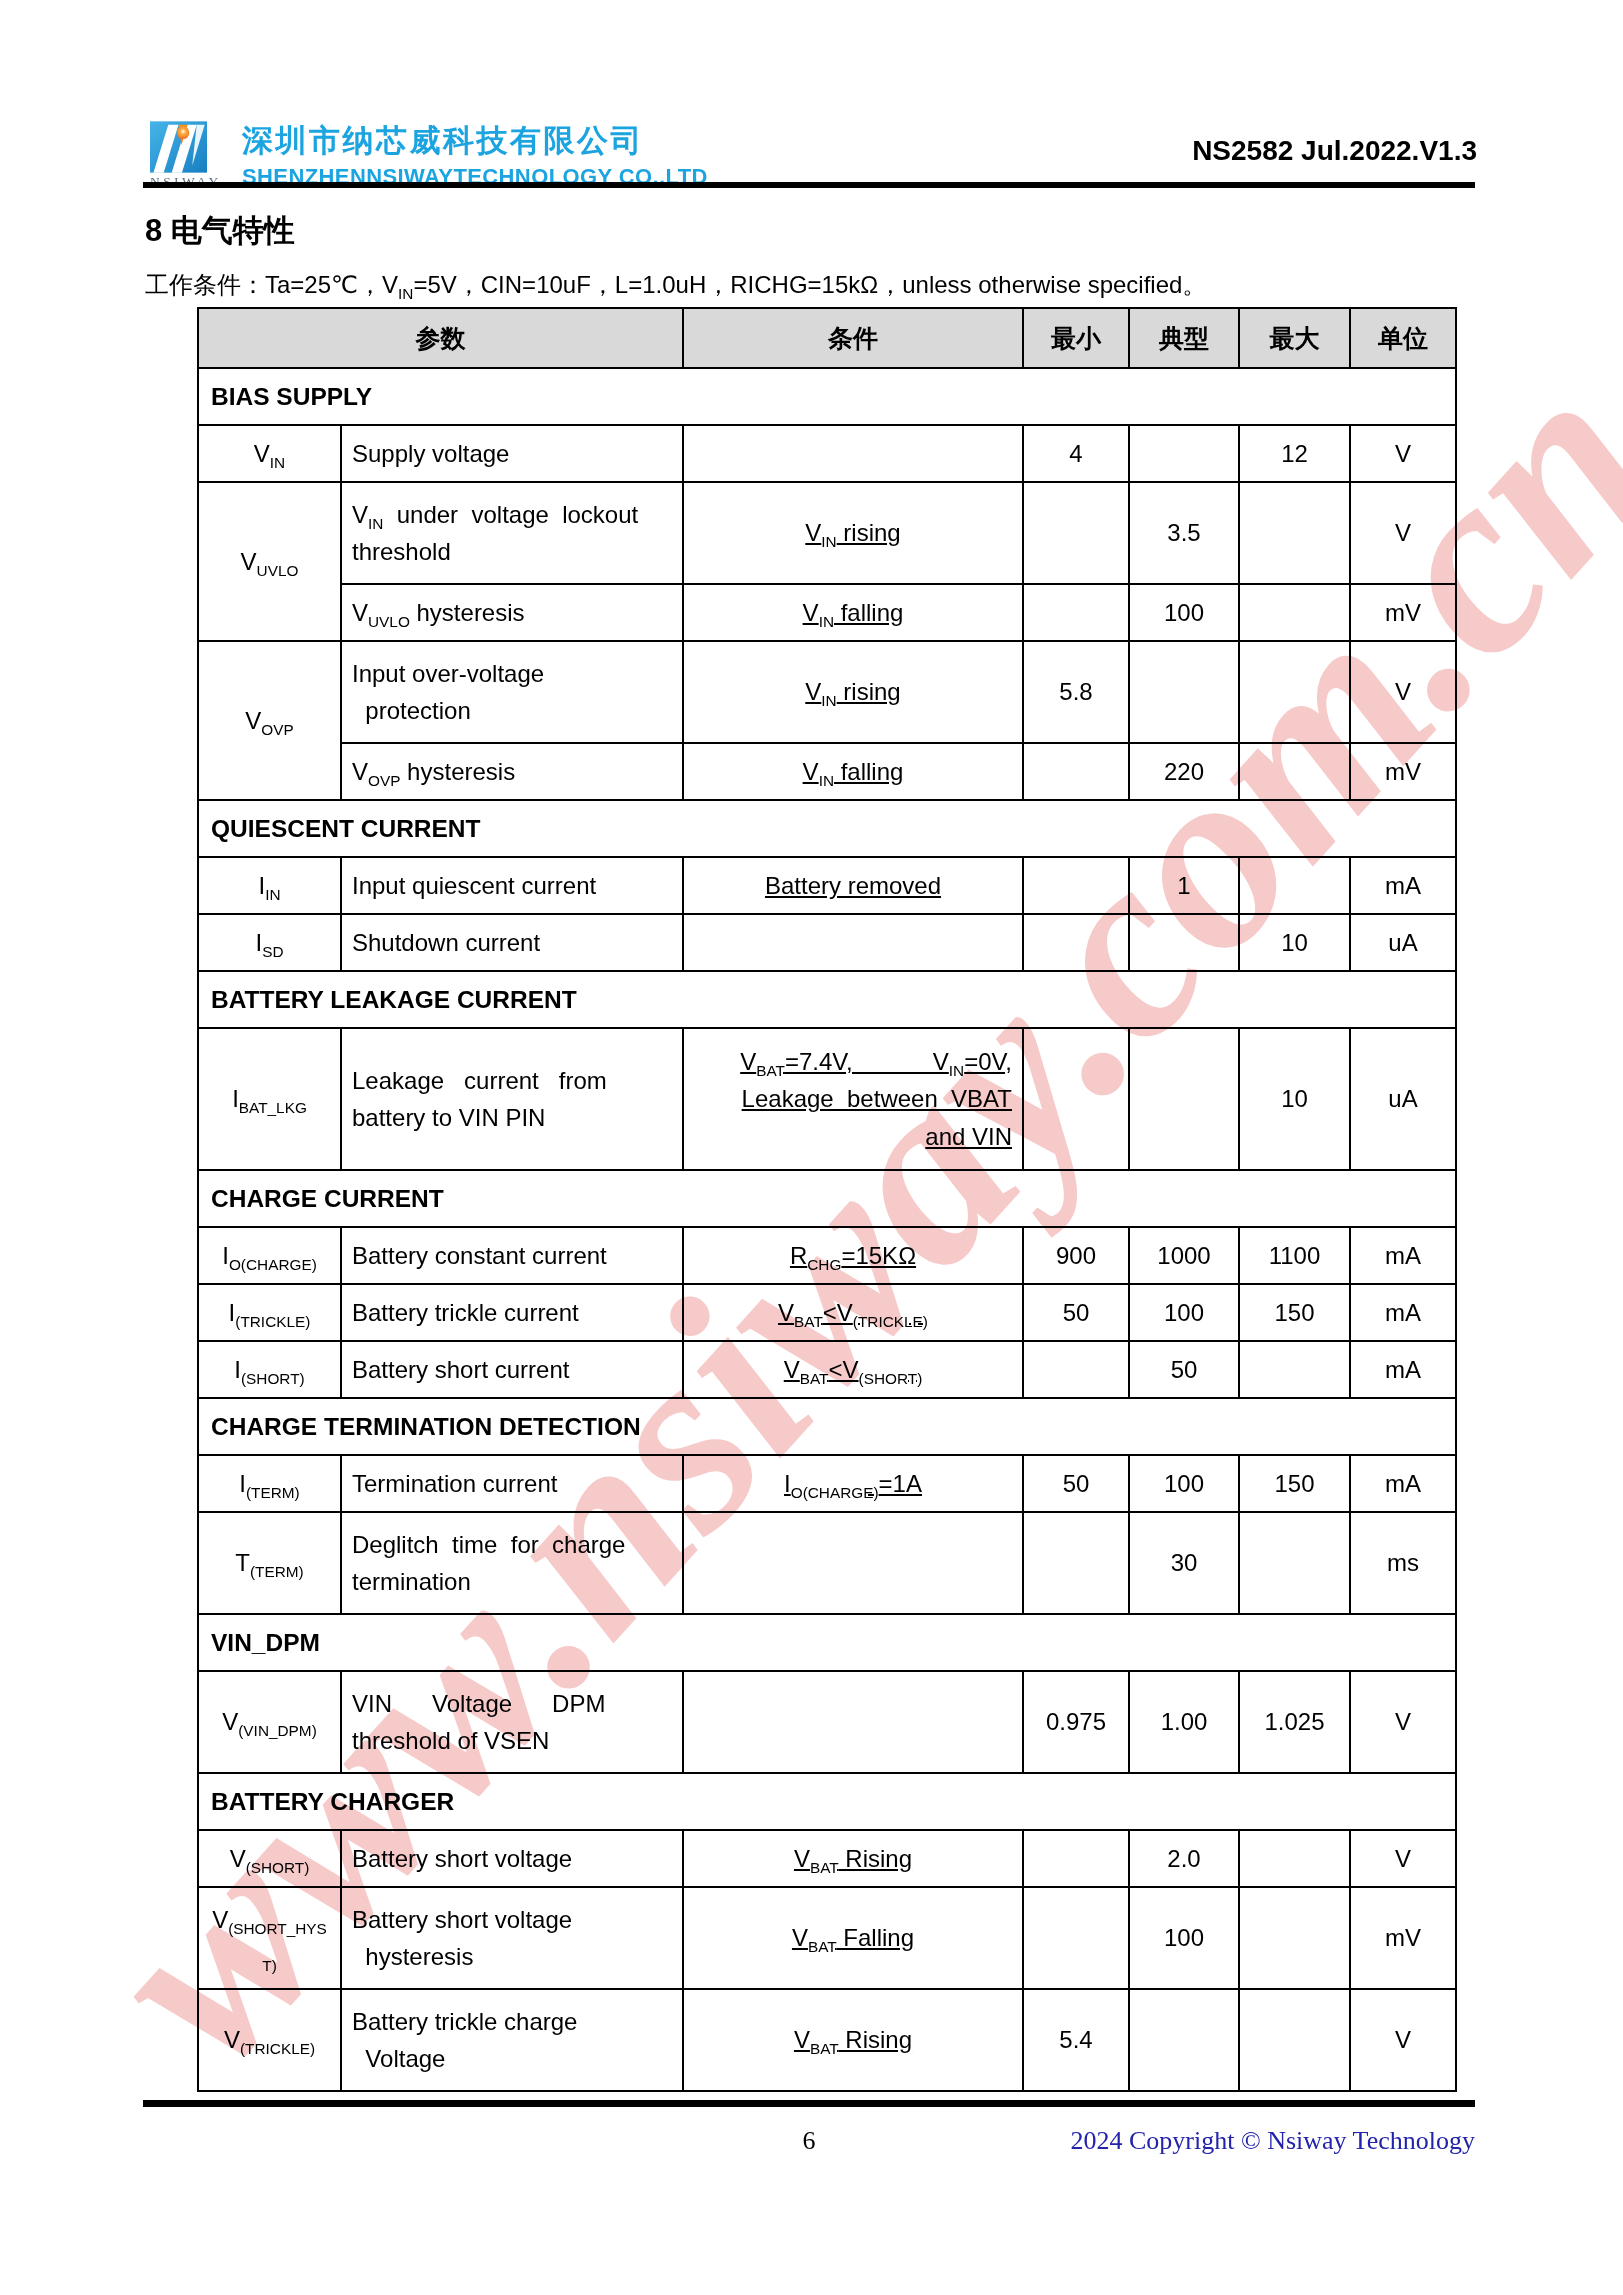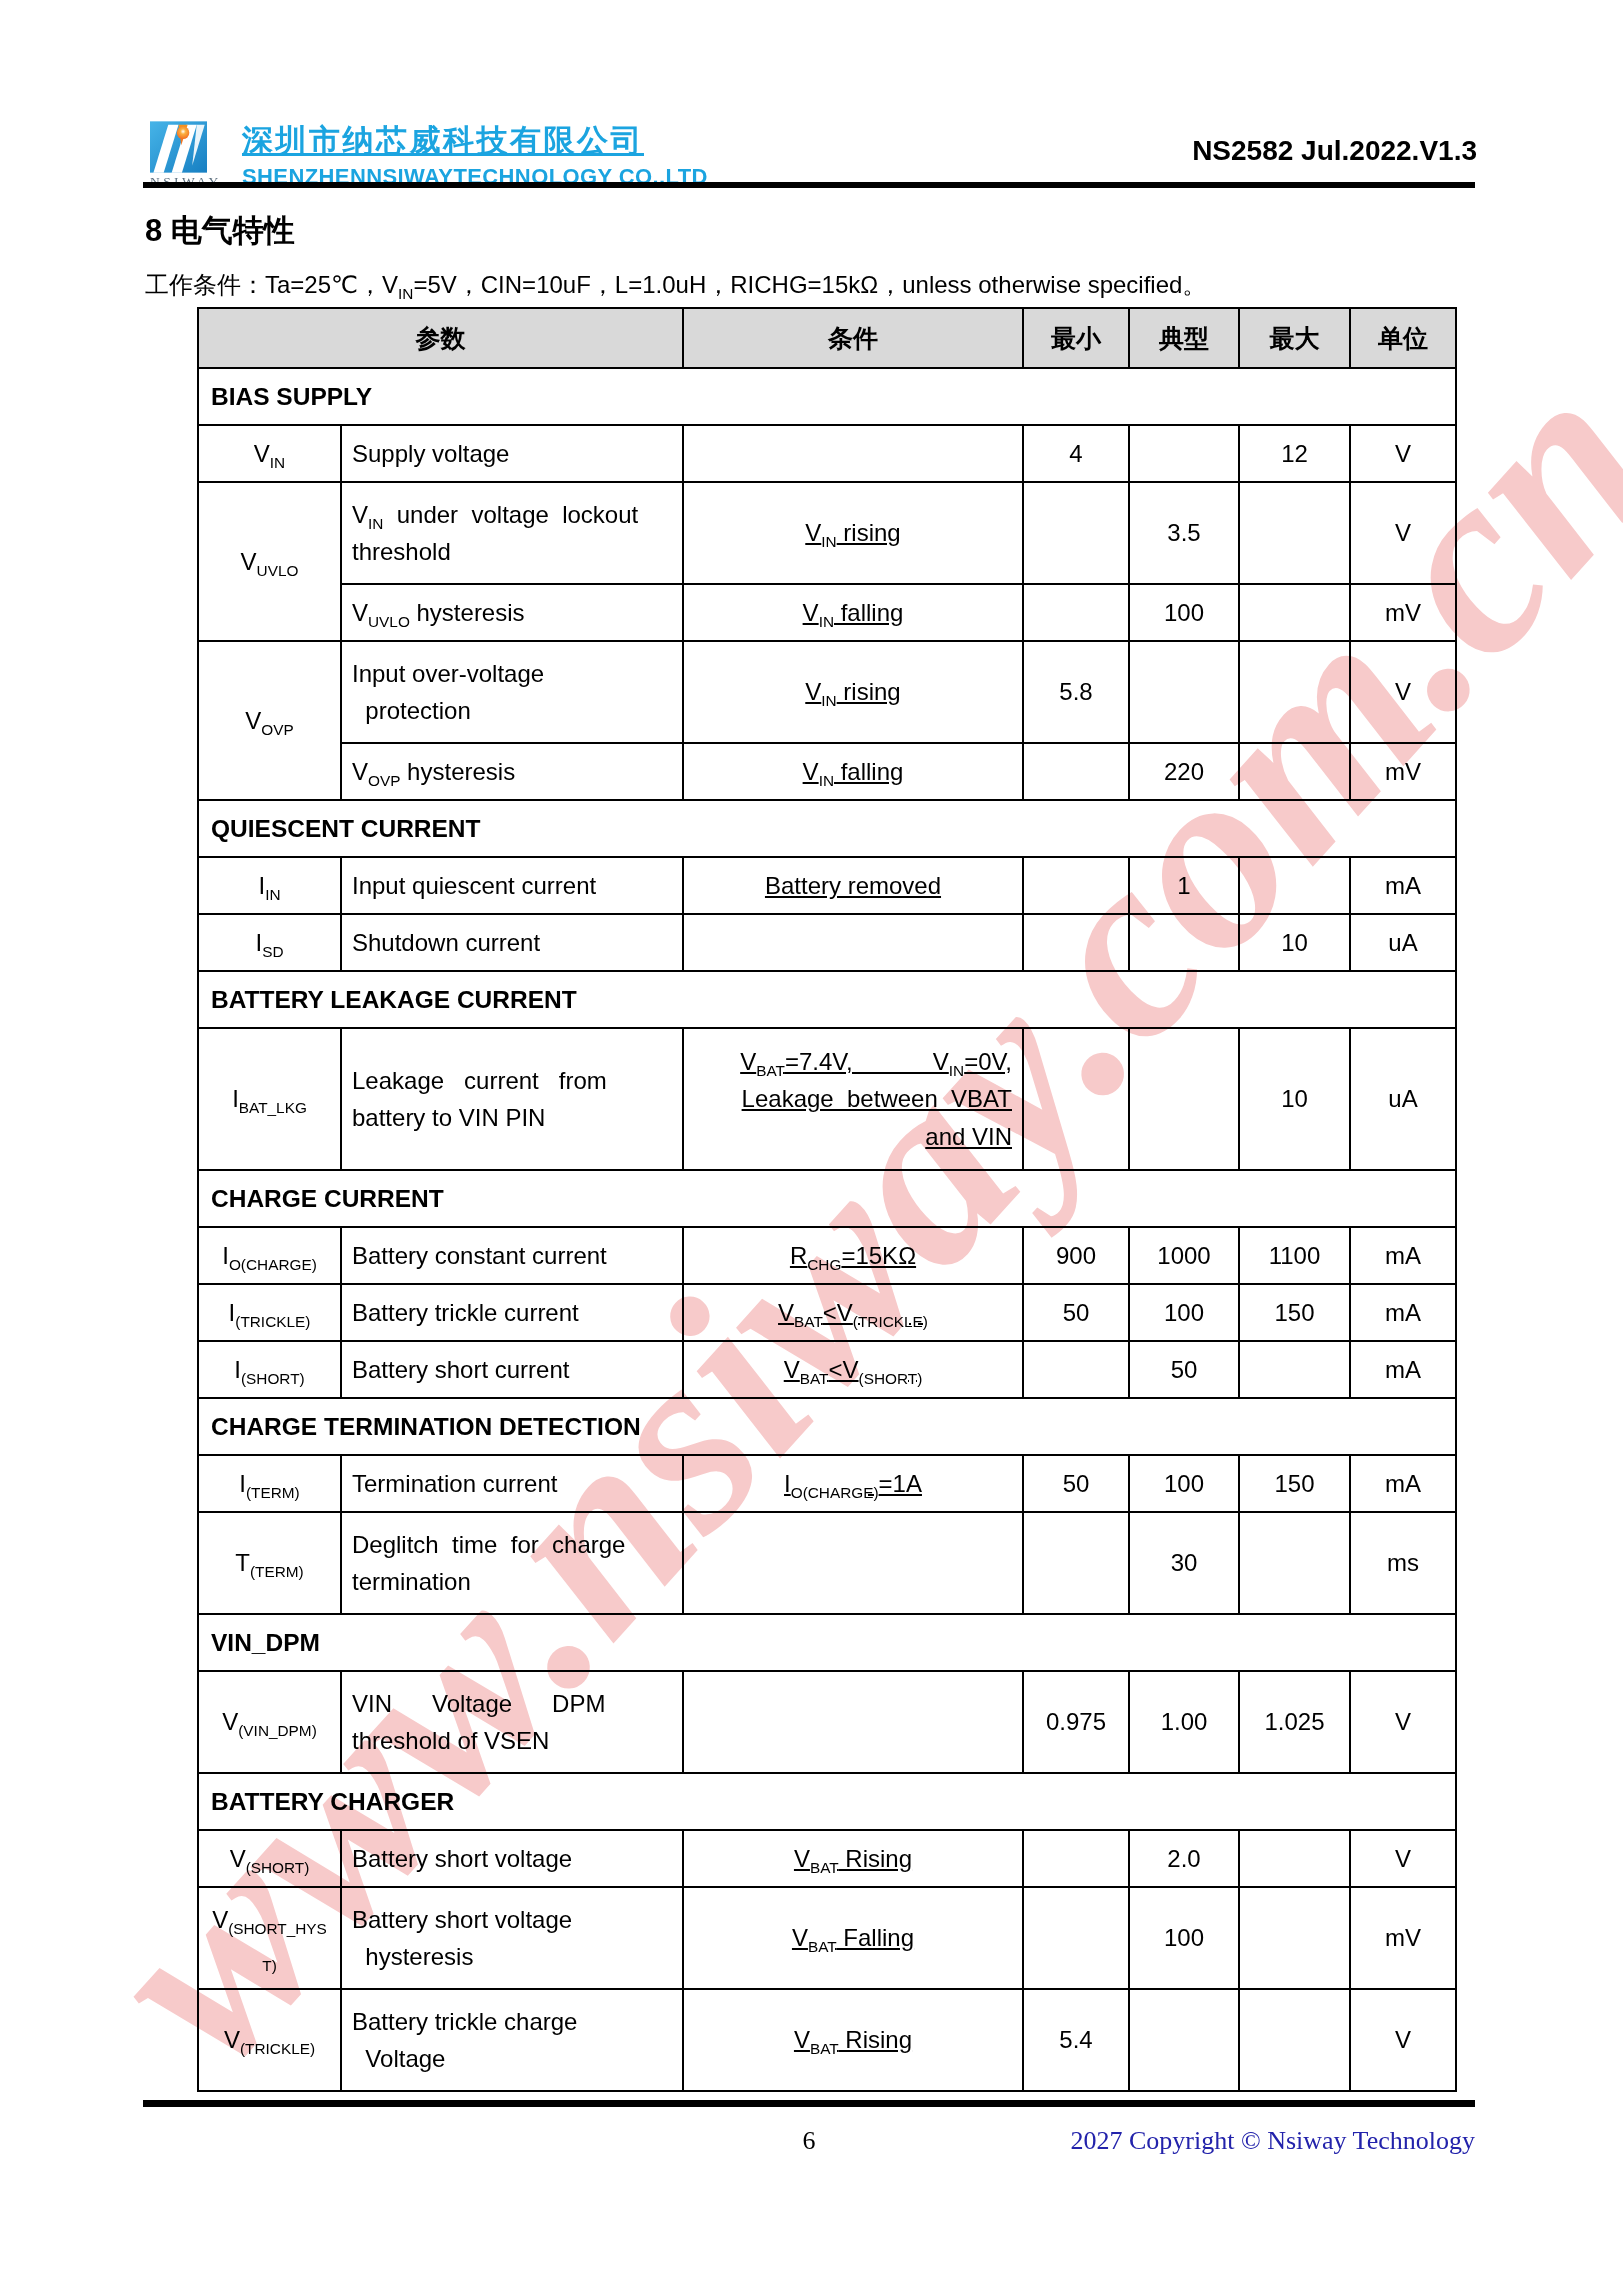--- a/index.html
+++ b/index.html
@@ -25,21 +25,21 @@
   .content{position:relative;z-index:2;}
   
   .logo{position:absolute;left:150px;top:121px;width:76px;}
   .logo svg{display:block;}
   .logo-text{
     font-family:"Liberation Serif","DejaVu Serif",serif;
     font-size:13.5px;letter-spacing:3.4px;color:#5d6f7e;margin-top:0.8px;text-align:center;width:57px;
   }
   .company{position:absolute;left:242px;top:123px;}
   .company-cn{
-    color:var(--brand-blue);font-weight:bold;font-size:31px;letter-spacing:2.5px;line-height:1.15;text-decoration:underline;
+    color:var(--brand-blue);font-weight:bold;font-size:31px;letter-spacing:2.5px;line-height:1.15;
   }
   .company-en{
     color:var(--brand-blue);font-weight:bold;font-size:22px;letter-spacing:0.4px;margin-top:5px;
   }
   .doc-version{
     position:absolute;right:146px;top:135px;font-size:28px;font-weight:bold;
   }
   .header-rule{position:absolute;left:143px;top:182px;width:1332px;height:6px;background:#000;}
   
   .section-heading{position:absolute;left:145px;top:210px;font-size:31px;font-weight:bold;}
@@ -312,16 +312,16 @@
           <td class="num"></td>
           <td class="num"></td>
           <td class="num">V</td>
         </tr>
       </tbody>
   </table>
 
   <div class="footer-rule"></div>
   <div class="footer">
     <span class="page-number">6</span>
-    <span class="copyright">2027 Copyright © Nsiway Technology</span>
+    <span class="copyright">2024 Copyright © Nsiway Technology</span>
   </div>
 </div>
 
 
 </body></html>

